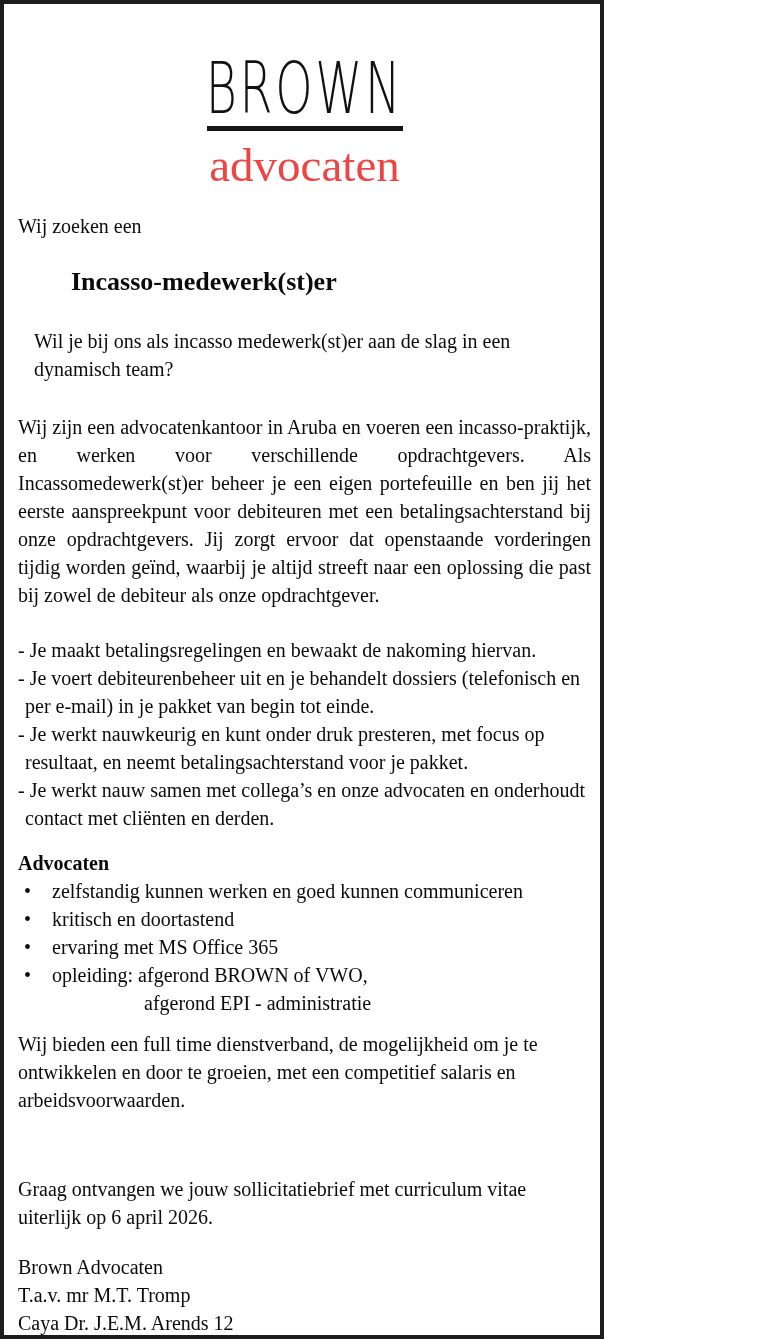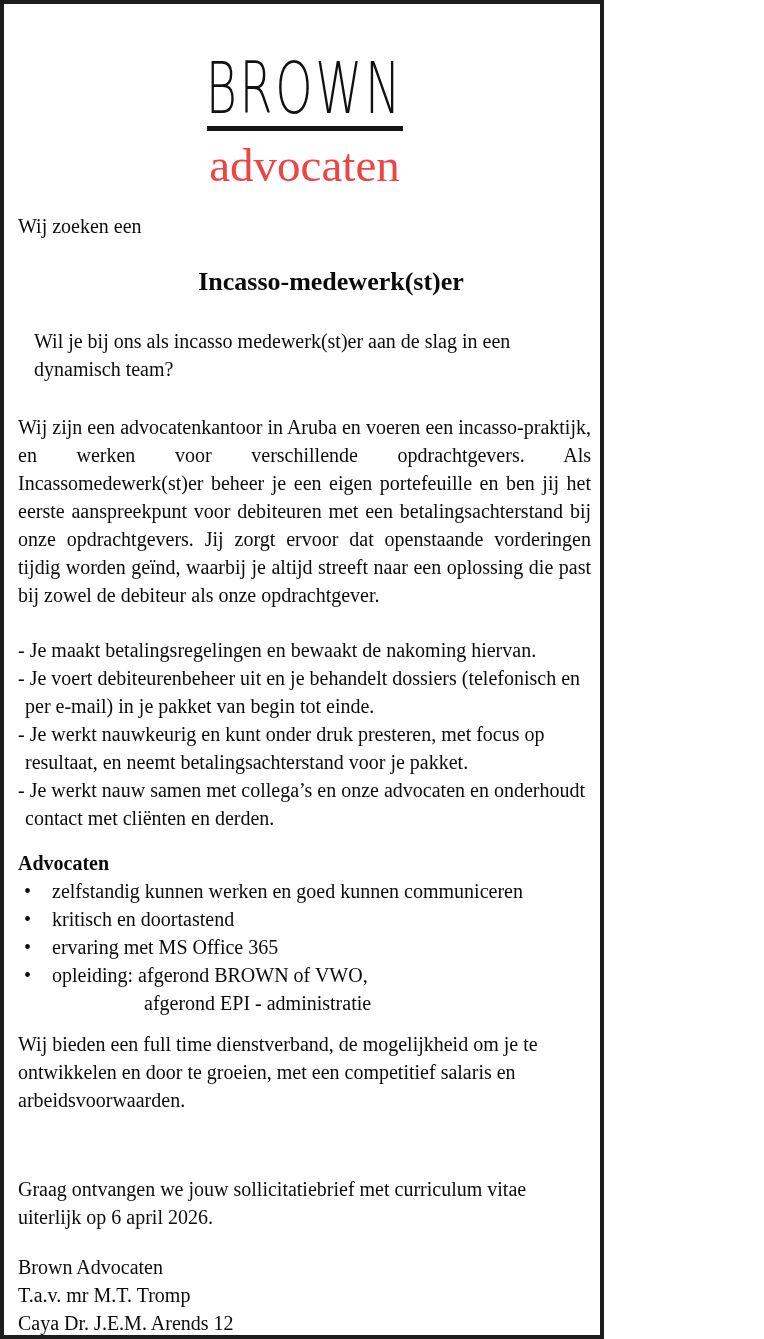--- a/index.html
+++ b/index.html
@@ -48,21 +48,20 @@
   }
 
   
   .intro       { margin-top: 23px; }
   .job-title   {
     margin-top: 27px;
     margin-left: 53px;
     font-size: 26px;
     line-height: 30px;
     font-weight: bold;
-    text-align: center;
   }
   .question    { margin-top: 30px; margin-left: 16px; }
   .about       { margin-top: 30px; text-align: justify; }
 
   .tasks       { margin-top: 27px; }
   .task        { padding-left: 7px; text-indent: -7px; }
 
   .req-heading { margin-top: 17px; font-weight: bold; }
   .req-list    { margin: 0; padding: 0; list-style: none; }
   .req-item    { position: relative; padding-left: 34px; }

